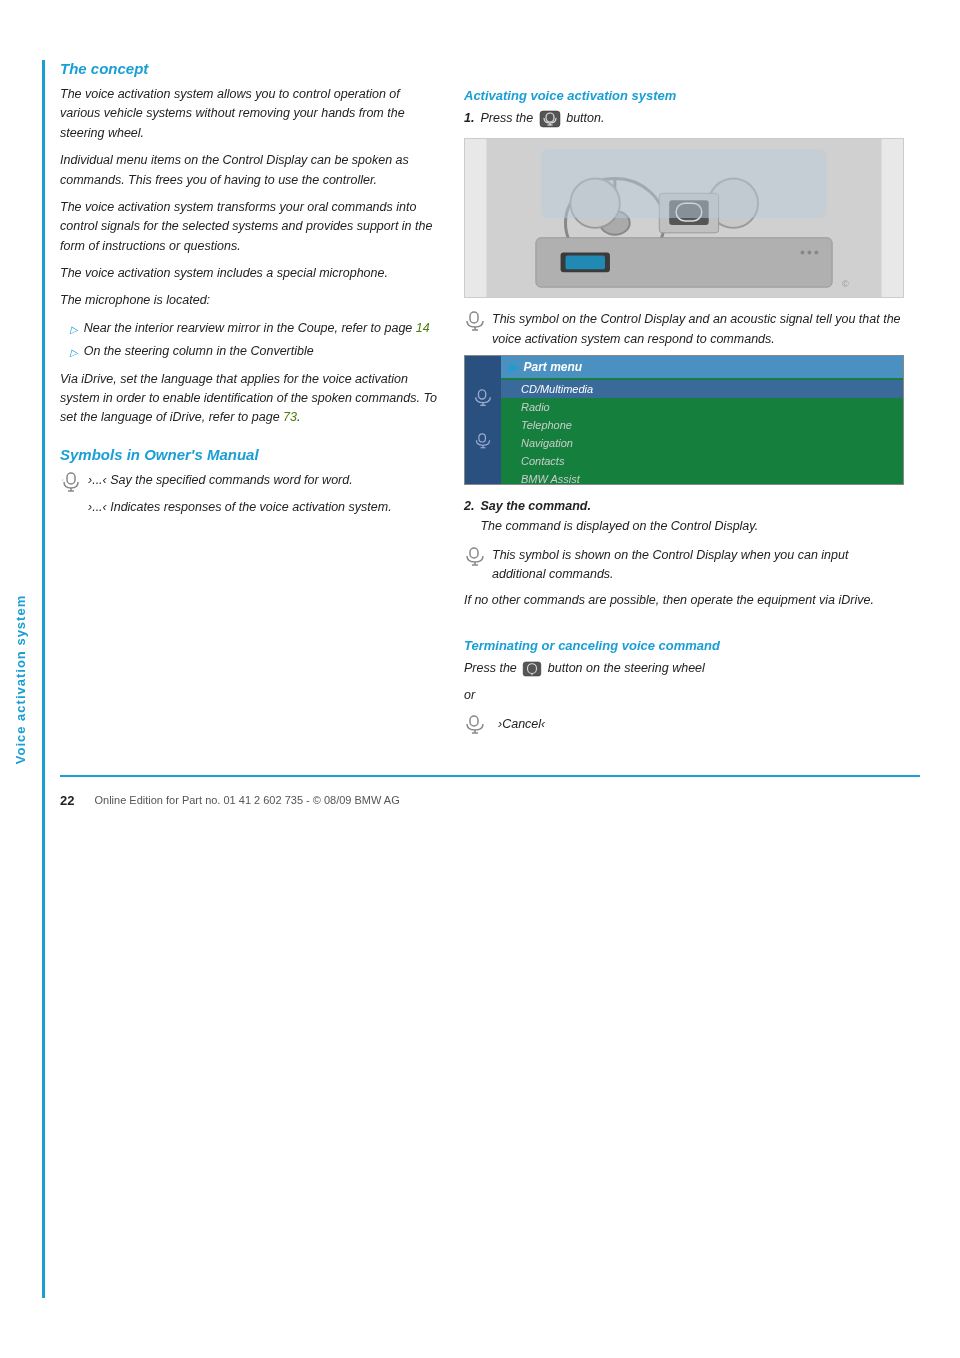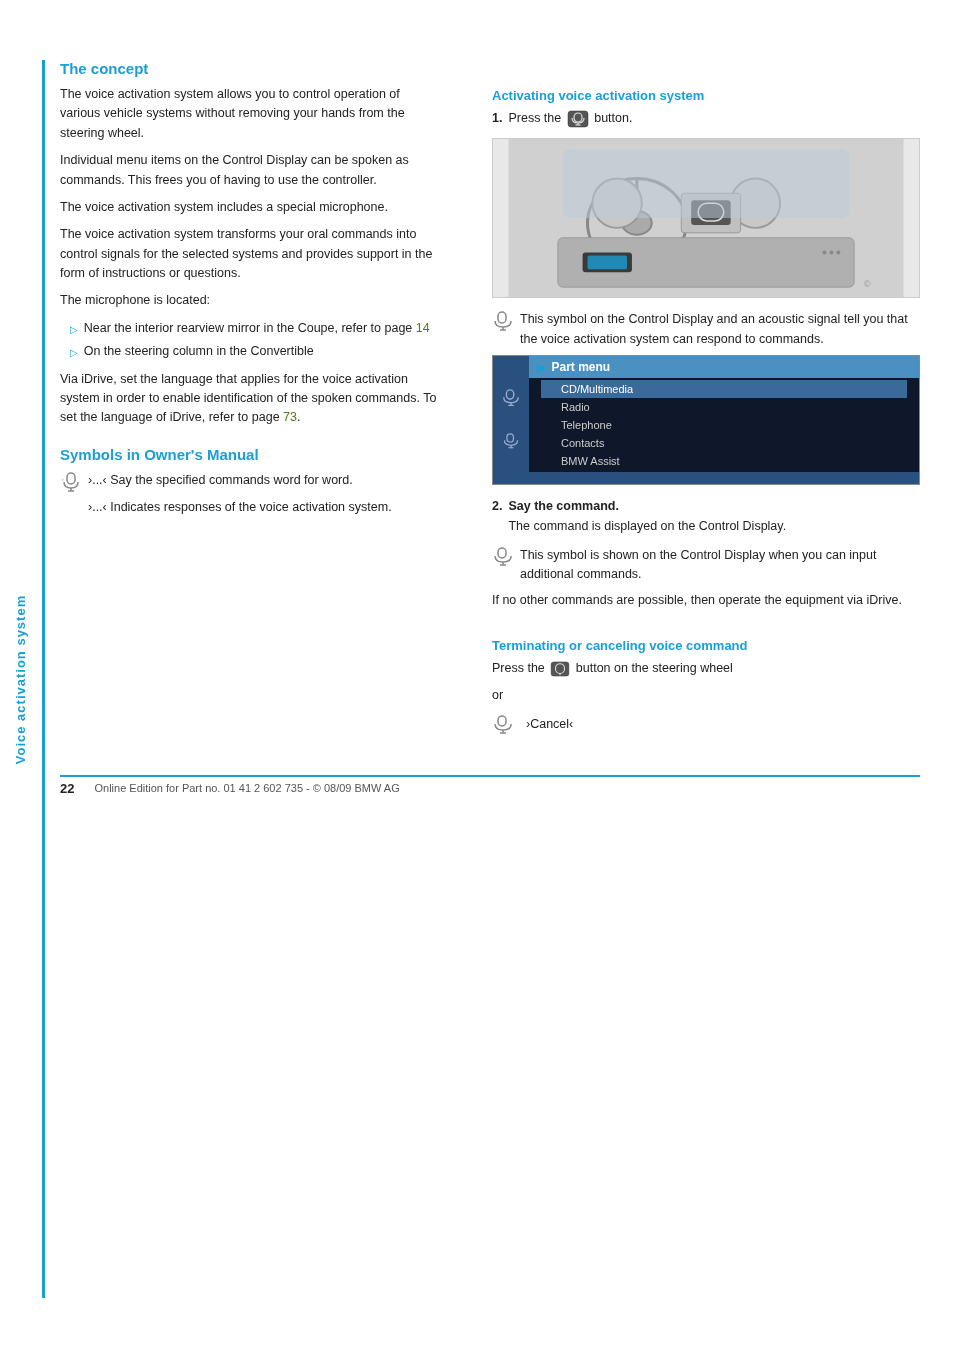--- a/index.html
+++ b/index.html
@@ -23,21 +23,22 @@
     .page-title {
       font-size: 28px;
       font-weight: bold;
       color: #1a9fd4;
       margin-bottom: 30px;
       border-bottom: none;
     }
 
     .two-col {
       display: flex;
-      gap: 52px;
+      gap: 24px;
+      font-style: italic;
     }
 
     .left-col {
       flex: 1;
       max-width: 380px;
     }
 
     .right-col {
       flex: 1;
       max-width: 440px;
@@ -139,22 +140,22 @@
       color: white;
       font-size: 12px;
       font-weight: bold;
       padding: 4px 8px;
       display: flex;
       align-items: center;
       gap: 6px;
     }
 
     .menu-items-list {
-      background: #0f172a;
-      padding: 2px 12px;
+      background: #15803d;
+      padding: 2px 0;
     }
 
     .menu-item-row {
       padding: 3px 20px;
       font-size: 11px;
       color: #ccc;
       cursor: default;
     }
 
     .menu-item-row.highlighted {
@@ -204,21 +205,21 @@
       font-size: 12.5px;
       display: flex;
       align-items: center;
       gap: 6px;
       margin-top: 4px;
     }
 
     .page-footer {
       border-top: 2px solid #1a9fd4;
       margin-top: 40px;
-      padding-top: 4px;
+      padding-top: 16px;
       display: flex;
       align-items: center;
       gap: 20px;
     }
 
     .page-number {
       font-size: 13px;
       font-weight: bold;
       color: #222;
     }
@@ -271,22 +272,22 @@
 
 
   <div class="two-col">
 
     <div class="left-col">
 
       <div class="section-heading">The concept</div>
 
       <p class="body-text">The voice activation system allows you to control operation of various vehicle systems without removing your hands from the steering wheel.</p>
       <p class="body-text">Individual menu items on the Control Display can be spoken as commands. This frees you of having to use the controller.</p>
+      <p class="body-text">The voice activation system transforms your oral commands into control signals for the selected systems and provides support in the form of instructions or questions.</p>
       <p class="body-text">The voice activation system includes a special microphone.</p>
-      <p class="body-text">The voice activation system transforms your oral commands into control signals for the selected systems and provides support in the form of instructions or questions.</p>
 
       <p class="body-text">The microphone is located:</p>
 
       <div class="bullet-list">
         <div class="bullet-item">
           <span class="bullet-arrow">▷</span>
           <span>
             <span>Near the interior rearview mirror in the Coupe, refer to page </span><a class="link-text">14</a>
           </span>
         </div>
@@ -412,20 +413,21 @@
           </div>
           <div style="flex:1;">
             <div class="menu-header">
               <span style="font-size:11px; color:#1a9fd4; font-weight:bold;">▶</span>
               <span>Part menu</span>
             </div>
             <div class="menu-items-list" id="menu-items-container">
             <div class="menu-item-row highlighted">CD/Multimedia</div>
                 <div class="menu-item-row">Radio</div>
                 <div class="menu-item-row">Telephone</div>
+                <div class="menu-item-row">Navigation</div>
                 <div class="menu-item-row">Contacts</div>
                 <div class="menu-item-row">BMW Assist</div>
               </div>
           </div>
         </div>
       </div>
 
       <div class="step-block">
         <div class="step-block-inner">
           <span class="step-number">2.</span>

